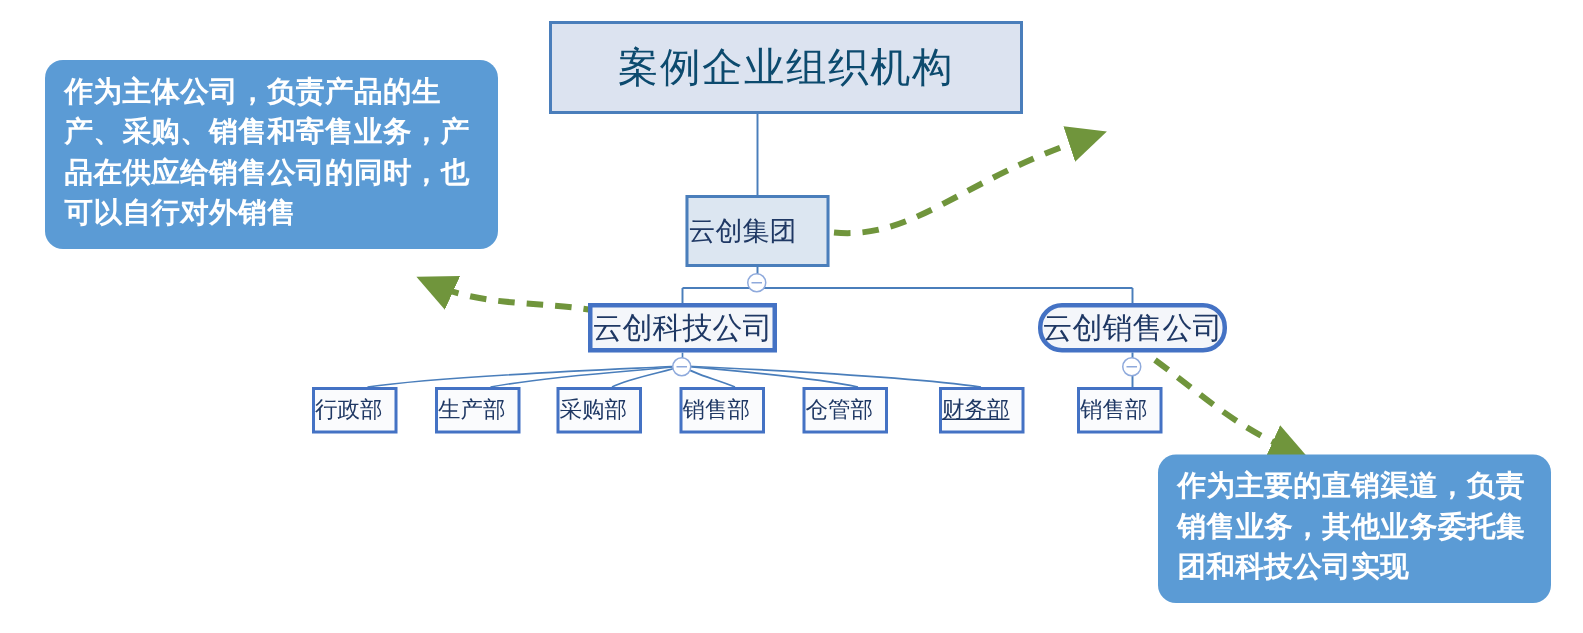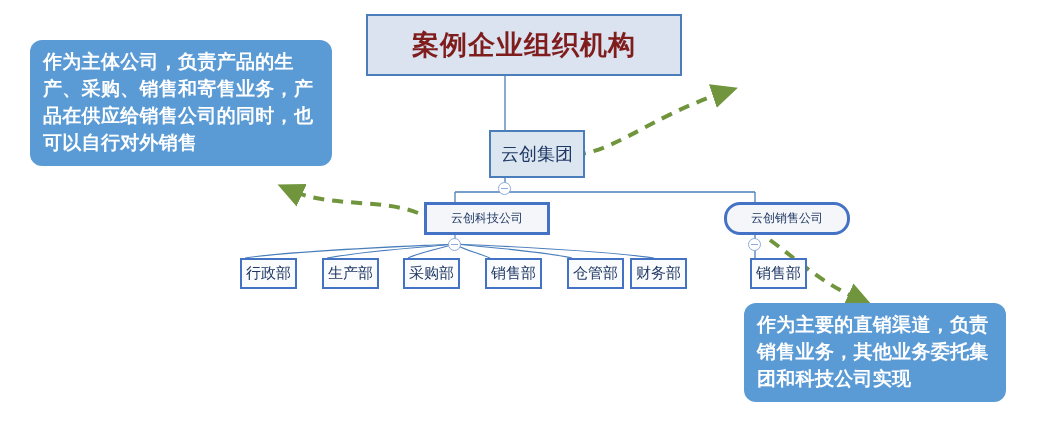--- a/index.html
+++ b/index.html
@@ -36,52 +36,50 @@
     height: 62px;
     background: #dce3f0;
     border: 2px solid #4a7ebb;
     box-sizing: border-box;
     display: flex;
     align-items: center;
     justify-content: center;
   }
   .title-box .title-text {
     font-size: 27px;
-    font-weight: bold;
-    color: #7f1d1d;
+    font-weight: normal;
+    color: #0c4a6e;
     letter-spacing: 1px;
     white-space: nowrap;
   }
   
   .node {
     position: absolute;
     box-sizing: border-box;
     display: flex;
     align-items: center;
-    justify-content: center;
     background: #f4f6fa;
     border: 2px solid #4472c4;
     color: #1f3864;
     white-space: nowrap;
-    margin-left: 32px;
   }
   .node.root {
     background: #dce6f1;
     border-color: #4a7ebb;
     left: 457px;
     top: 130px;
     width: 96px;
     height: 48px;
     font-size: 18px;
   }
   .node.lvl2 {
     background: #f4f6fa;
     border: 3px solid #4472c4;
     height: 33px;
-    font-size: 12px;
+    font-size: 20px;
   }
   .node.lvl2.tech  { left: 392px; top: 202px; width: 126px; }
   .node.lvl2.sales { left: 692px; top: 202px; width: 126px; border-radius: 16px; }
   .node.dept {
     top: 258px;
     height: 31px;
     width: 57px;
     font-size: 15px;
     border: 2px solid #4472c4;
     background: #fafbfd;
@@ -123,21 +121,21 @@
     width: 302px;
     font-size: 19px;
   }
   .callout.top-right {
     left: 731px;
     top: 42px;
     width: 296px;
     font-size: 19px;
   }
   .callout.bottom-right {
-    left: 744px;
+    left: 772px;
     top: 303px;
     width: 262px;
     font-size: 19px;
   }
 </style>
 </head>
 <body>
 
 <div id="canvas">
 
@@ -205,21 +203,21 @@
   </div>
   <div class="node dept" style="left:371px;">
     <span>采购部</span>
   </div>
   <div class="node dept" style="left:453px;">
     <span>销售部</span>
   </div>
   <div class="node dept" style="left:535px;">
     <span>仓管部</span>
   </div>
-  <div class="node dept" style="left:598px;">
+  <div class="node dept" style="left:626px;text-decoration:underline;">
     <span>财务部</span>
   </div>
 
   <div class="node dept" style="left:718px;">
     <span>销售部</span>
   </div>
 
 </div>
 
 </body></html>

